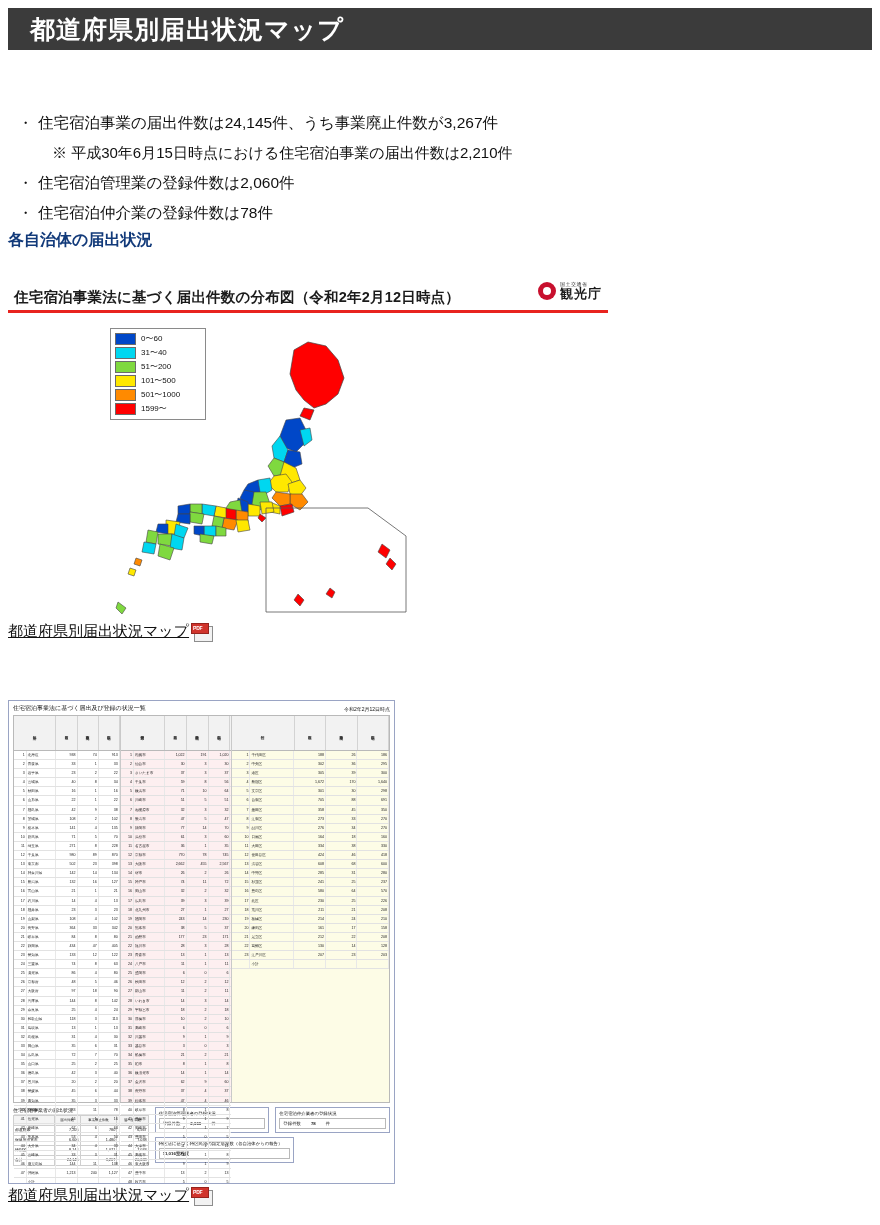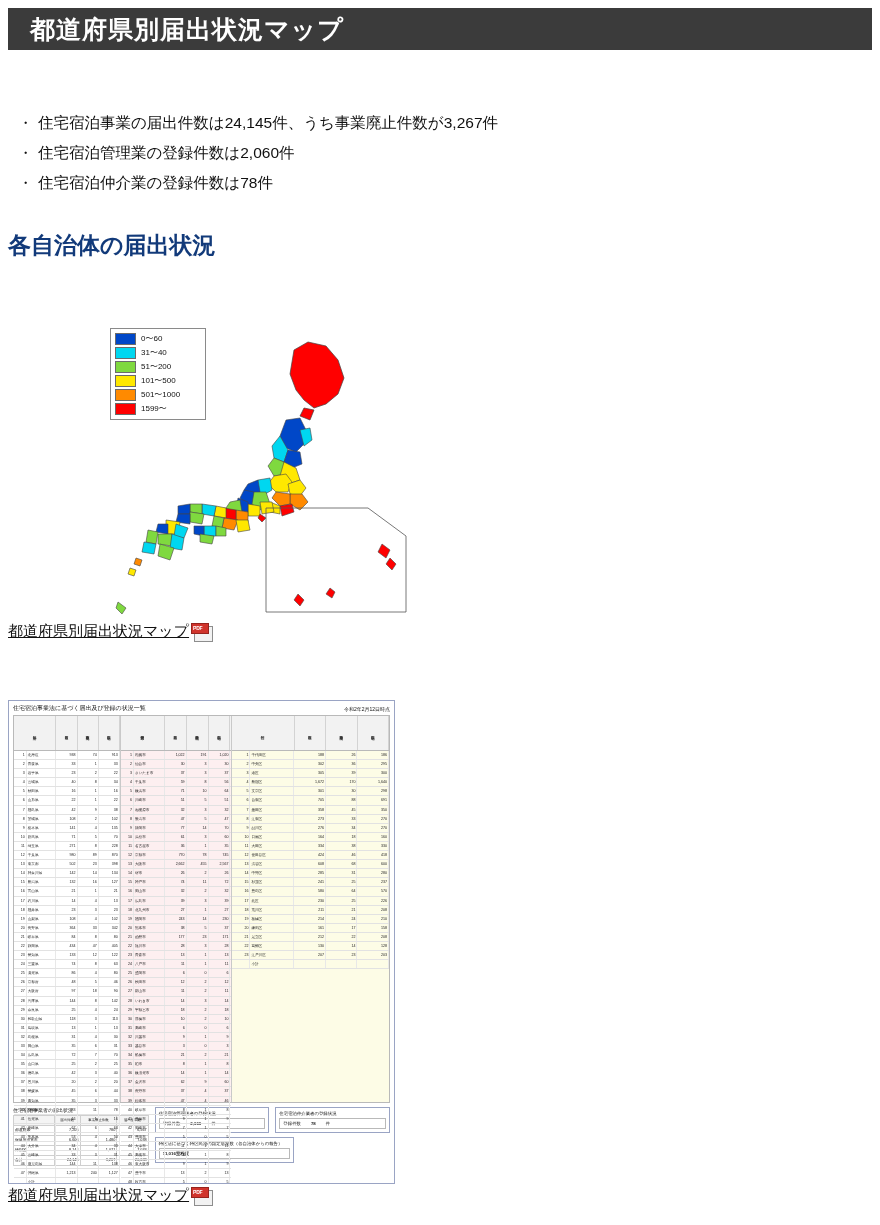--- a/index.html
+++ b/index.html
@@ -88,21 +88,21 @@
     font-size: 15px;
     line-height: 30px;
     color: #111111;
   }
 
   
   .section-heading {
     position: absolute;
     left: 8px;
     top: 230px;
-    font-size: 23px;
+    font-size: 16px;
     font-weight: bold;
     color: #123a7a;
   }
   .section-note {
     position: absolute;
     left: 8px;
     top: 262px;
     font-size: 15.5px;
     color: #111111;
   }
@@ -395,33 +395,44 @@
   <div class="header-bar">
     <div class="title">都道府県別届出状況マップ</div>
   </div>
 
 
   <div class="bullets">
     <div class="bullet-row">
       <div class="bullet-mark">・</div>
       <div class="bullet-text">住宅宿泊事業の届出件数は24,145件、うち事業廃止件数が3,267件</div>
     </div>
+    <div class="bullet-sub">※ 平成30年6月15日時点における住宅宿泊事業の届出件数は2,210件</div>
     <div class="bullet-row">
       <div class="bullet-mark">・</div>
       <div class="bullet-text">住宅宿泊管理業の登録件数は2,060件</div>
     </div>
     <div class="bullet-row">
       <div class="bullet-mark">・</div>
       <div class="bullet-text">住宅宿泊仲介業の登録件数は78件</div>
     </div>
   </div>
 
   <div class="section-heading">各自治体の届出状況</div>
 
   <div class="map-figure">
+    <div class="fig-title-row">
+      <div class="fig-title">住宅宿泊事業法に基づく届出件数の分布図（令和2年2月12日時点）</div>
+      <div class="agency-logo">
+        <div class="dot"></div>
+        <div class="ag-text">
+          <span class="ag-small">国土交通省</span>
+          <span class="ag-big">観光庁</span>
+        </div>
+      </div>
+    </div>
 
     <div class="legend">
       <div class="legend-row">
         <div class="legend-sw" style="background:#0047c8"></div>
         <div class="legend-lb">0〜60</div>
       </div>
       <div class="legend-row">
         <div class="legend-sw" style="background:#00d7f0"></div>
         <div class="legend-lb">31〜40</div>
       </div>

